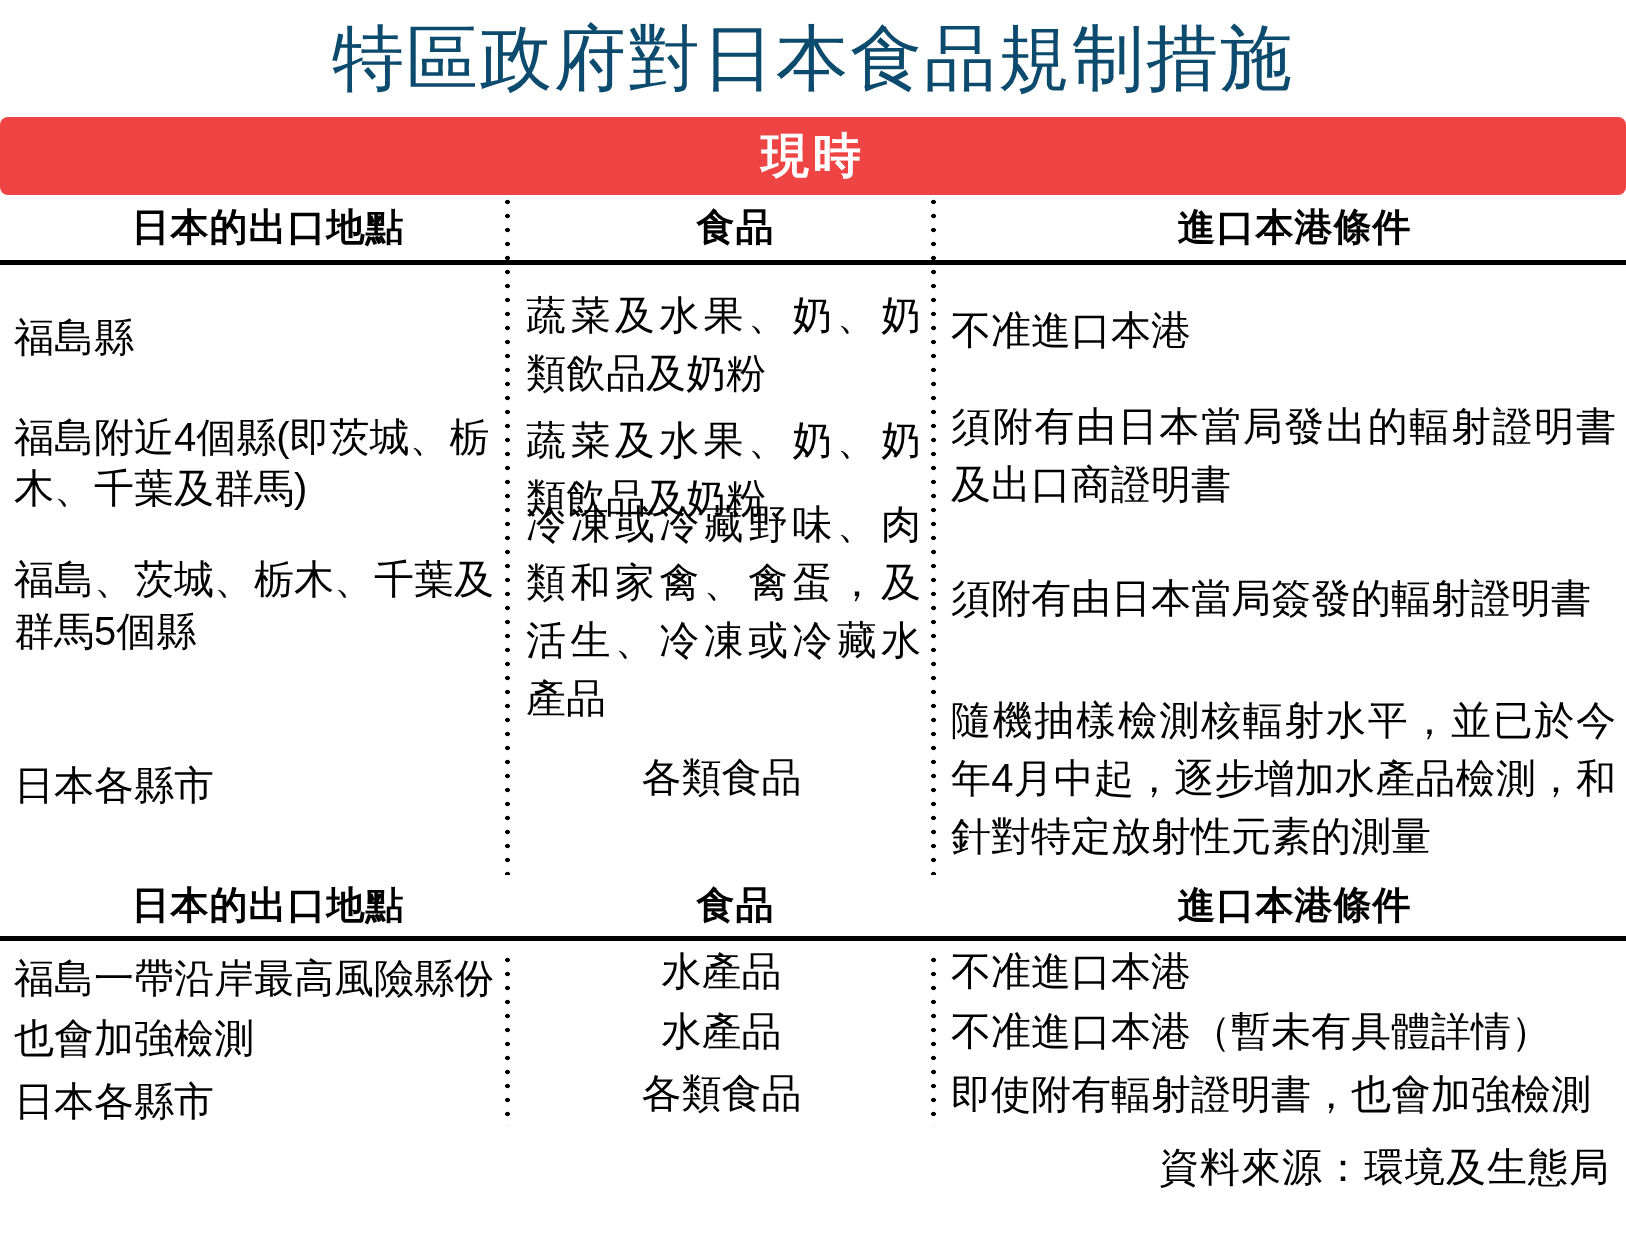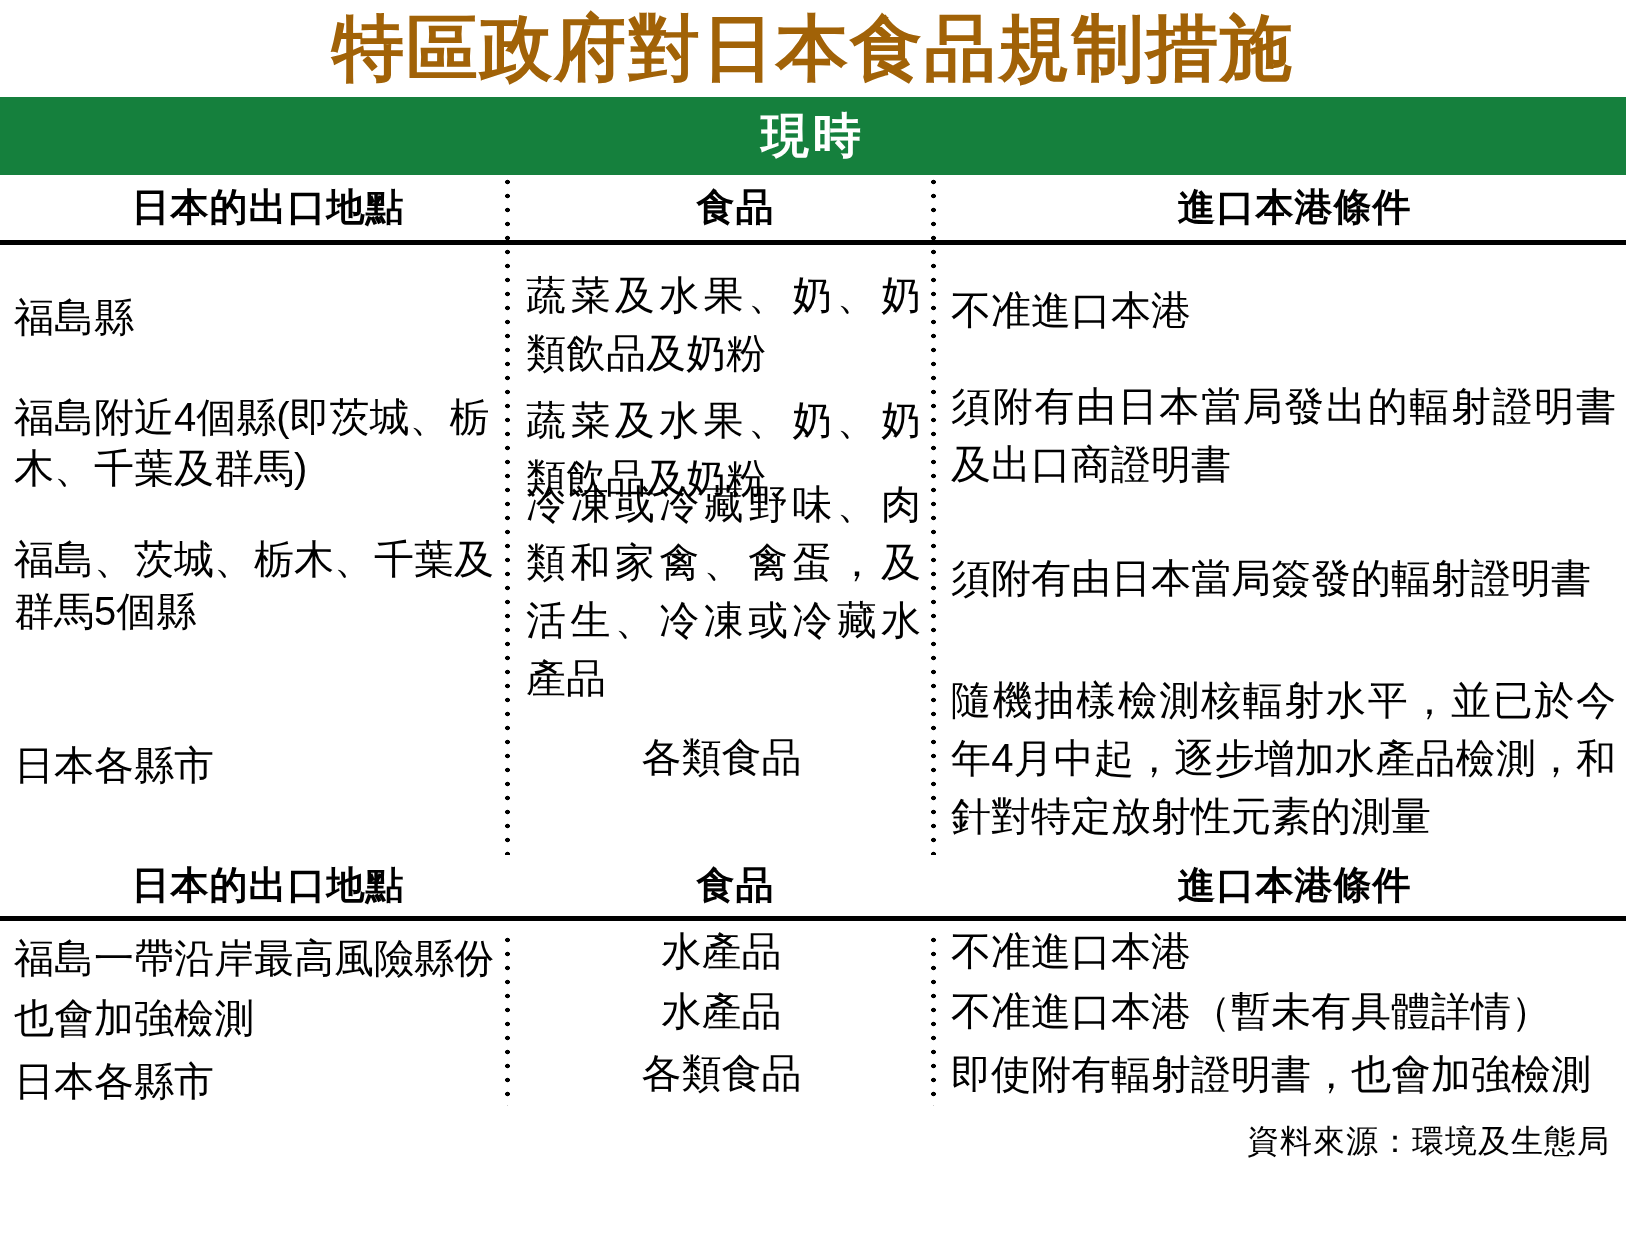--- a/index.html
+++ b/index.html
@@ -1,27 +1,27 @@
 <!DOCTYPE html>
 <html lang="zh-Hant"><head>
 <meta charset="utf-8">
 <style>
   html,body{margin:0;padding:0;}
   body{
     width:1626px;height:1257px;overflow:hidden;background:#ffffff;color:#000;
     font-family:"Liberation Sans","DejaVu Sans",sans-serif;
   }
   .title{
-    height:97px;display:flex;align-items:center;justify-content:center;
-    font-size:72px;font-weight:700;color:#a16207;letter-spacing:2px;white-space:nowrap;
+    height:117px;display:flex;align-items:center;justify-content:center;
+    font-size:72px;font-weight:400;color:#0c4a6e;letter-spacing:2px;white-space:nowrap;
   }
   .banner{
-    height:78px;background:#15803d;color:#ffffff;
+    height:78px;background:#ef4444;color:#ffffff;
     display:flex;align-items:center;justify-content:center;
-    font-size:48px;font-weight:bold;letter-spacing:4px;
+    font-size:48px;font-weight:bold;letter-spacing:4px;border-radius:8px;
   }
   .section{position:relative;}
   .divider{
     position:absolute;top:78px;bottom:0;width:5px;
     background-image:radial-gradient(circle,#000 2.1px,transparent 2.6px);
     background-size:5px 14px;background-repeat:repeat-y;background-position:center top;
   }
   .d1{left:505px;} .d2{left:931px;}
   .hdr{display:grid;grid-template-columns:508px 427px 691px;}
   .hdr .h{
@@ -39,21 +39,21 @@
   .cell.loc{padding:16px 8px 0 14px;line-height:1.28;}
   .cell .inner{width:100%;box-sizing:border-box;}
   .cell.food-j .inner{
     text-align:justify;text-align-last:left;line-height:1.45;padding:0 14px 0 18px;margin-top:27px;
   }
   .cell.food-c{justify-content:center;text-align:left;}
   .cell.cond .inner{
     text-align:justify;text-align-last:left;line-height:1.45;padding:0 10px 0 16px;
   }
   .source{
-    text-align:right;padding-right:16px;margin-top:14px;font-size:32px;letter-spacing:1px;
+    text-align:right;padding-right:16px;margin-top:14px;font-size:40px;letter-spacing:1px;
   }
 </style>
 </head>
 <body>
 
 <div>
 
   <div class="title">特區政府對日本食品規制措施</div>
 
   <div class="section sec1">

